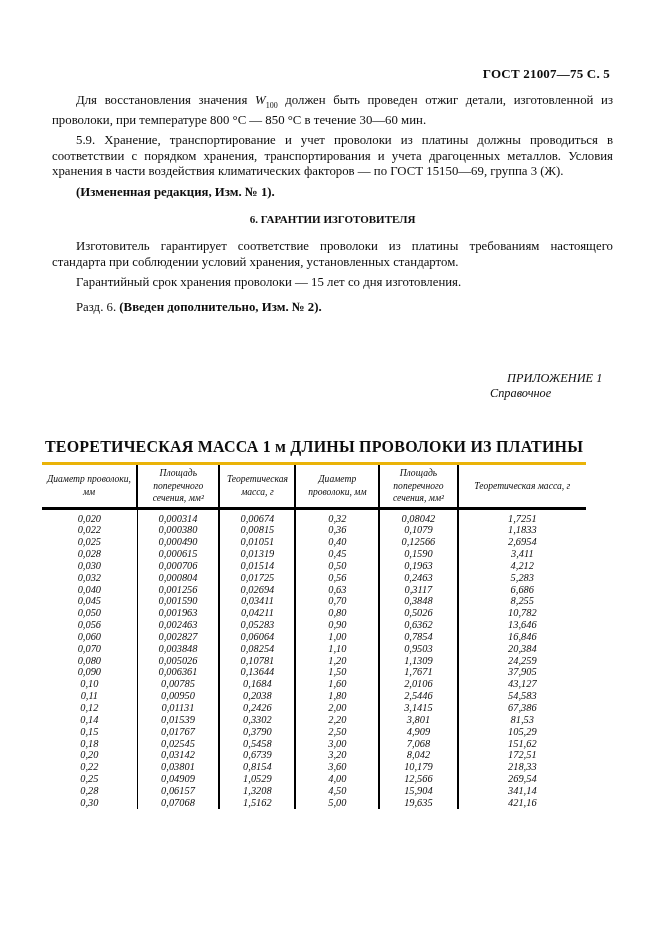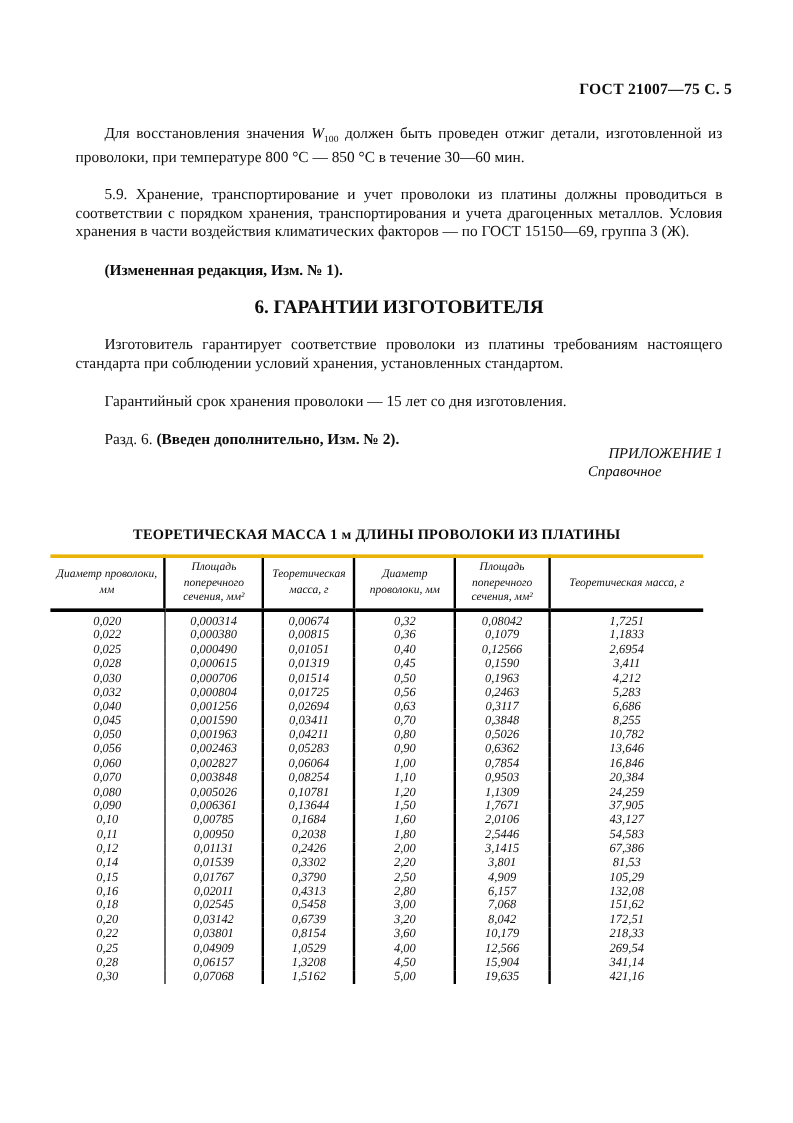--- a/index.html
+++ b/index.html
@@ -13,37 +13,37 @@
   }
   .doc-header {
     position: absolute; top: 66px; right: 51px;
     font-size: 13px; font-weight: bold; letter-spacing: 0.2px;
     white-space: nowrap;
   }
   .text-block {
     position: absolute; top: 88px; left: 47px; width: 571px;
     font-size: 12.8px; line-height: 15.4px; text-align: justify;
   }
-  .para { margin: 16px; text-indent: 24px; }
+  .para { margin: 5px; text-indent: 24px; }
   .b { font-weight: bold; }
   .w-sym { font-style: italic; }
   .w-sym sub { font-size: 8px; font-style: normal; }
   .section-heading {
     margin: 12px 0 12px 0; text-indent: 0;
-    text-align: center; font-weight: bold; font-size: 16px;
+    text-align: center; font-weight: bold; font-size: 11px;
   }
   .razd-line { margin-top: 9px; font-family: Liberation Serif, serif; }
   .annex-block {
     position: absolute; top: 371px; left: 490px;
     font-style: italic; font-size: 12.3px; line-height: 15px;
   }
   .annex-title { font-weight: normal; margin-left: 17px; }
   .table-title {
     position: absolute; top: 438px; left: 42px; width: 544px;
-    text-align: center; font-weight: bold; font-size: 12px;
+    text-align: center; font-weight: bold; font-size: 16px;
     letter-spacing: 0.2px;
   }
   .gost-table {
     position: absolute; top: 462px; left: 42px;
     width: 544px; border-collapse: collapse; table-layout: fixed;
     border-top: 3px solid #eab308;
     font-style: italic;
   }
   .gost-table col.c1 { width: 17.5%; }
   .gost-table col.c2 { width: 15.1%; }
@@ -259,28 +259,20 @@
       </tr>
       <tr>
         <td>0,15</td>
         <td>0,01767</td>
         <td>0,3790</td>
         <td>2,50</td>
         <td>4,909</td>
         <td>105,29</td>
       </tr>
       <tr>
-        <td>0,16</td>
-        <td>0,02011</td>
-        <td>0,4313</td>
-        <td>2,80</td>
-        <td>6,157</td>
-        <td>132,08</td>
-      </tr>
-      <tr>
         <td>0,18</td>
         <td>0,02545</td>
         <td>0,5458</td>
         <td>3,00</td>
         <td>7,068</td>
         <td>151,62</td>
       </tr>
       <tr>
         <td>0,20</td>
         <td>0,03142</td>

